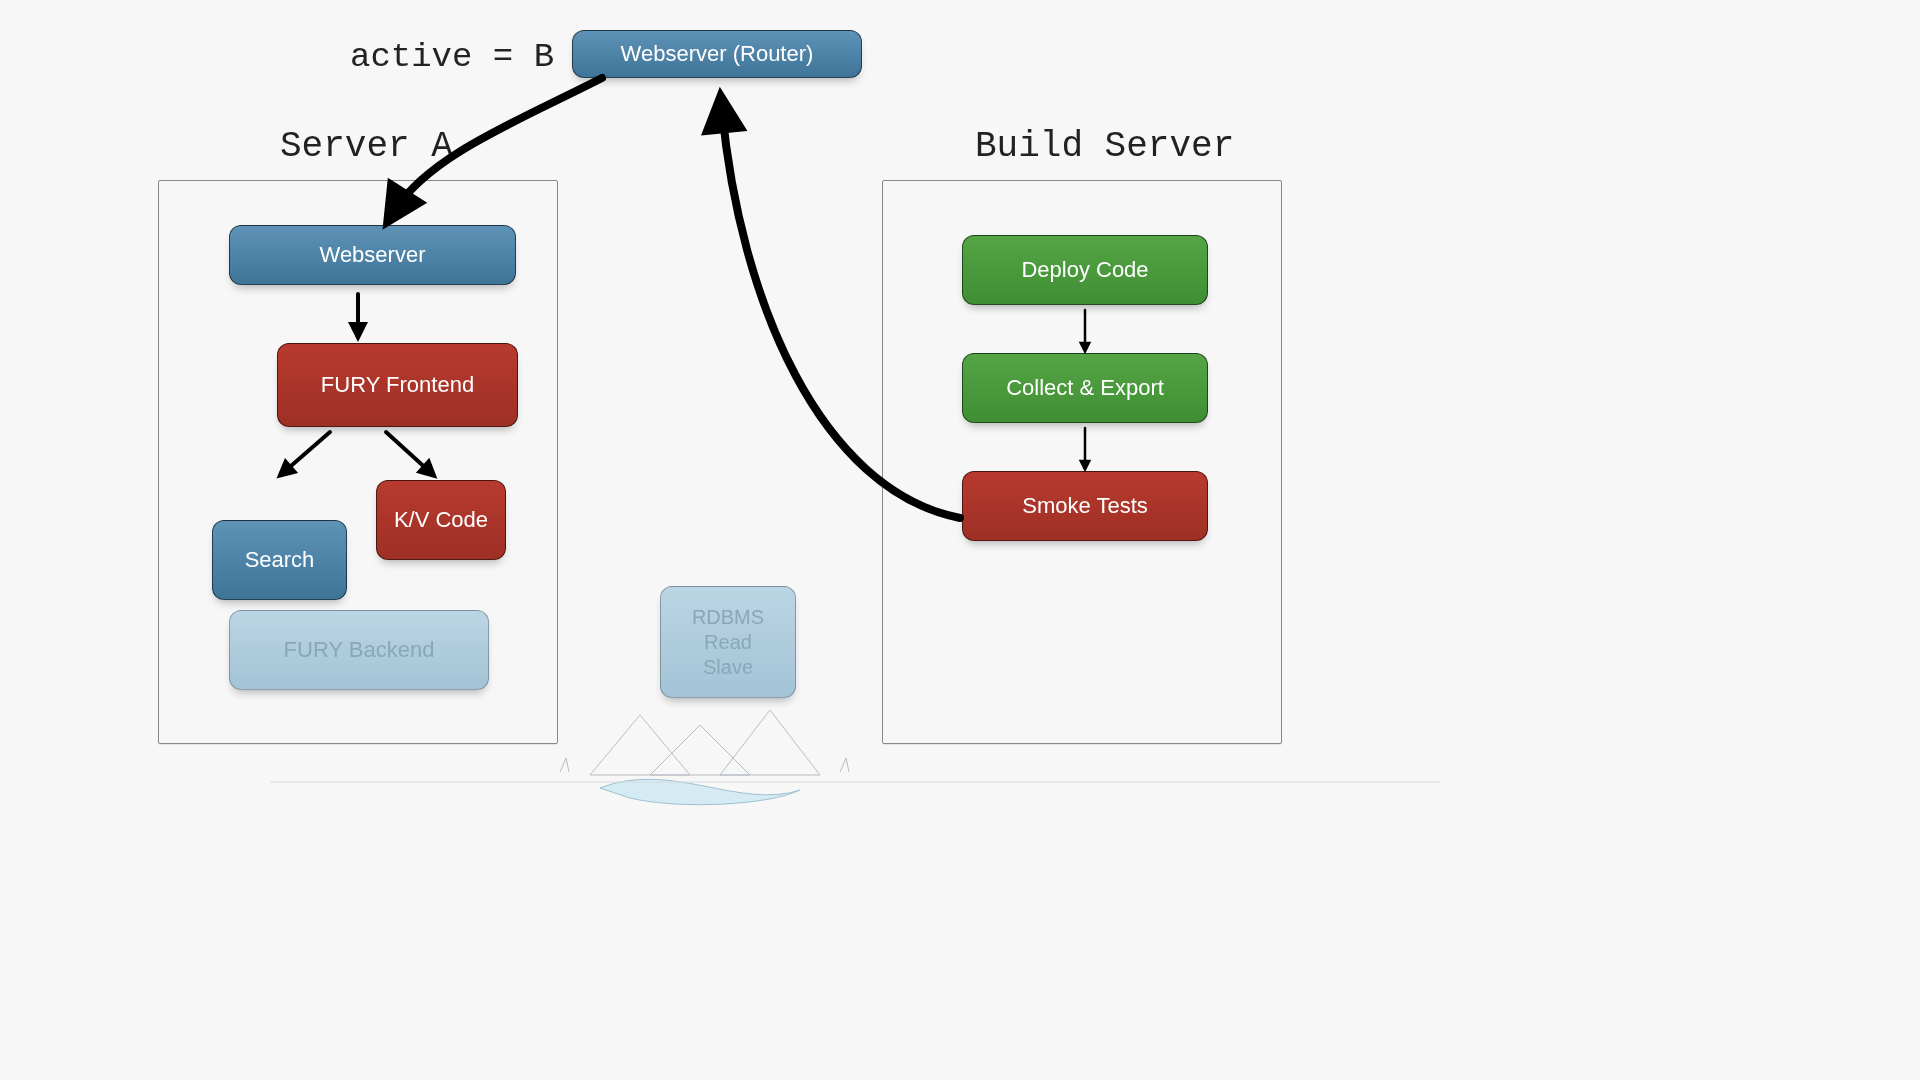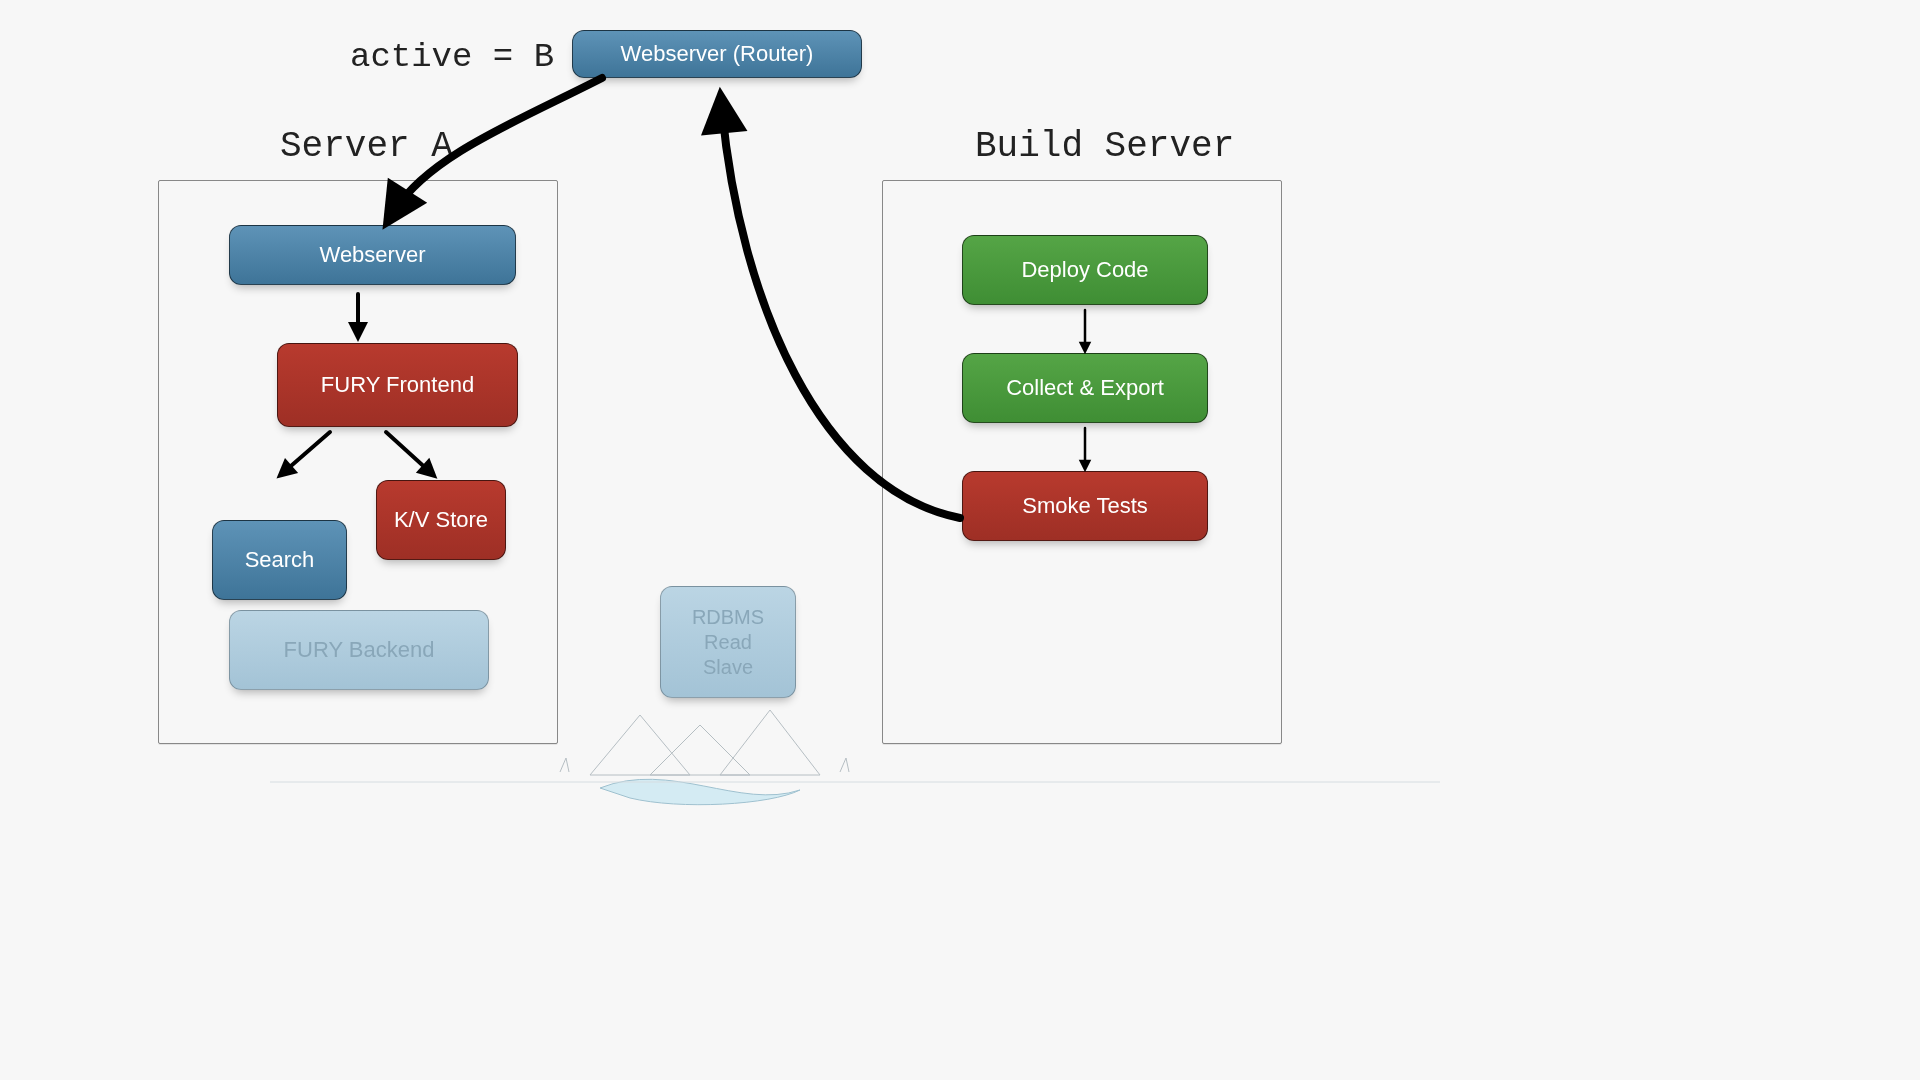--- a/index.html
+++ b/index.html
@@ -93,21 +93,21 @@
   <div class="heading" style="position:absolute; left:280px; top:126px;">Server A</div>
 
   <div class="group-box" style="left:158px; top:180px; width:400px; height:564px;"></div>
 
   <div class="node blue-dark" style="left:229px; top:225px; width:287px; height:60px;">Webserver</div>
 
   <div class="node red" style="left:229px; top:343px; width:241px; height:84px;margin-left:48px;">FURY Frontend</div>
 
   <div class="node blue-dark" style="left:212px; top:480px; width:135px; height:80px;margin-top:40px;">Search</div>
 
-  <div class="node red" style="left:376px; top:480px; width:130px; height:80px;">K/V Store</div>
+  <div class="node red" style="left:376px; top:480px; width:130px; height:80px;">K/V Code</div>
 
   <div class="node blue-light" style="left:229px; top:610px; width:260px; height:80px;">FURY Backend</div>
 
   <div class="heading" style="position:absolute; left:975px; top:126px;">Build Server</div>
 
   <div class="group-box" style="left:882px; top:180px; width:400px; height:564px;"></div>
 
   <div class="node green" style="left:962px; top:235px; width:246px; height:70px;">Deploy Code</div>
 
   <div class="node green" style="left:962px; top:353px; width:246px; height:70px;">Collect &amp; Export</div>

